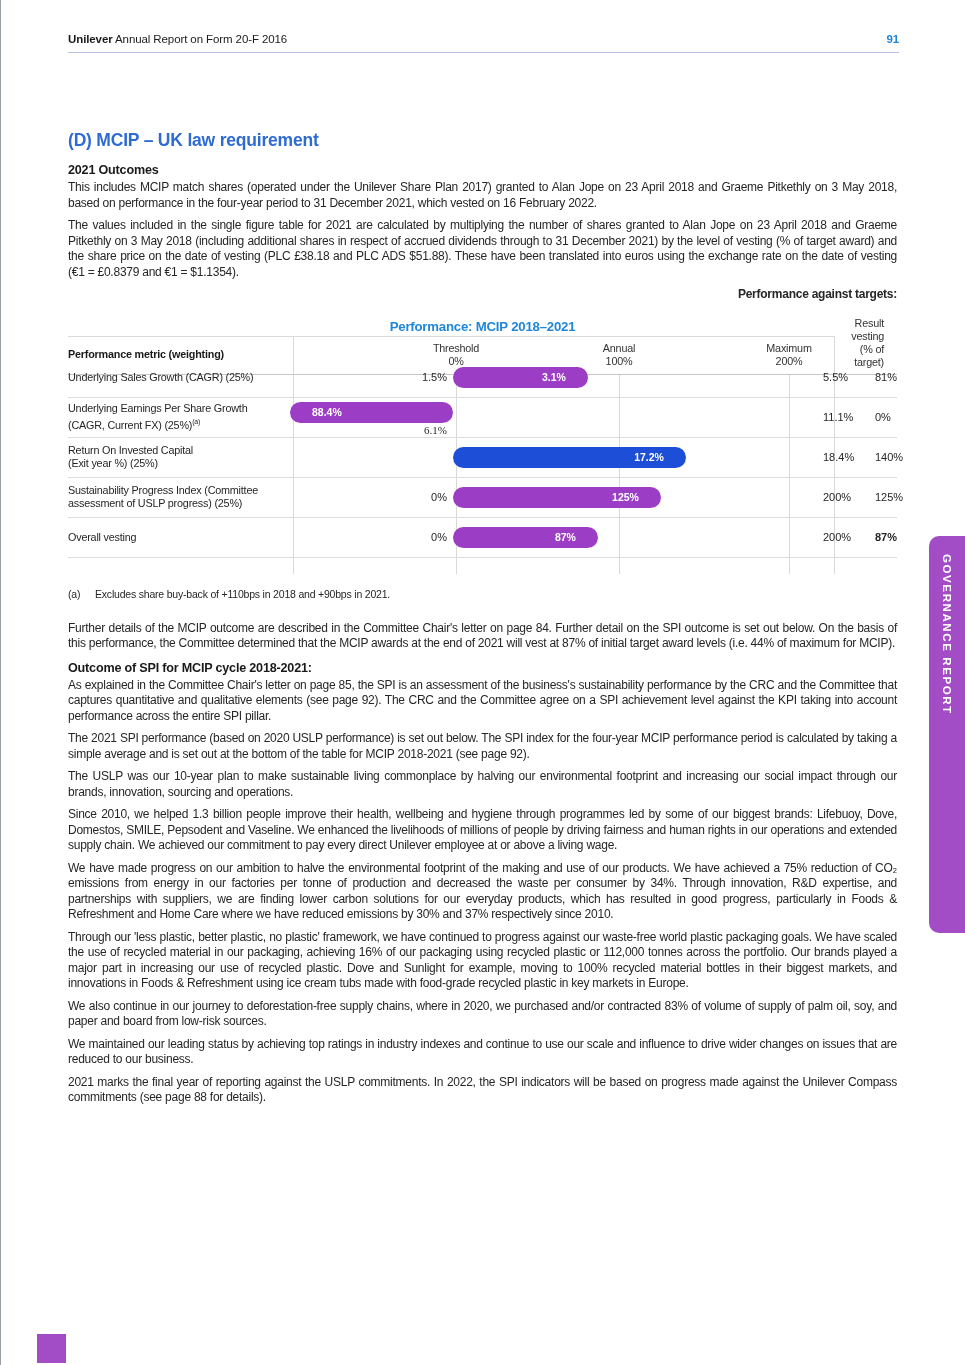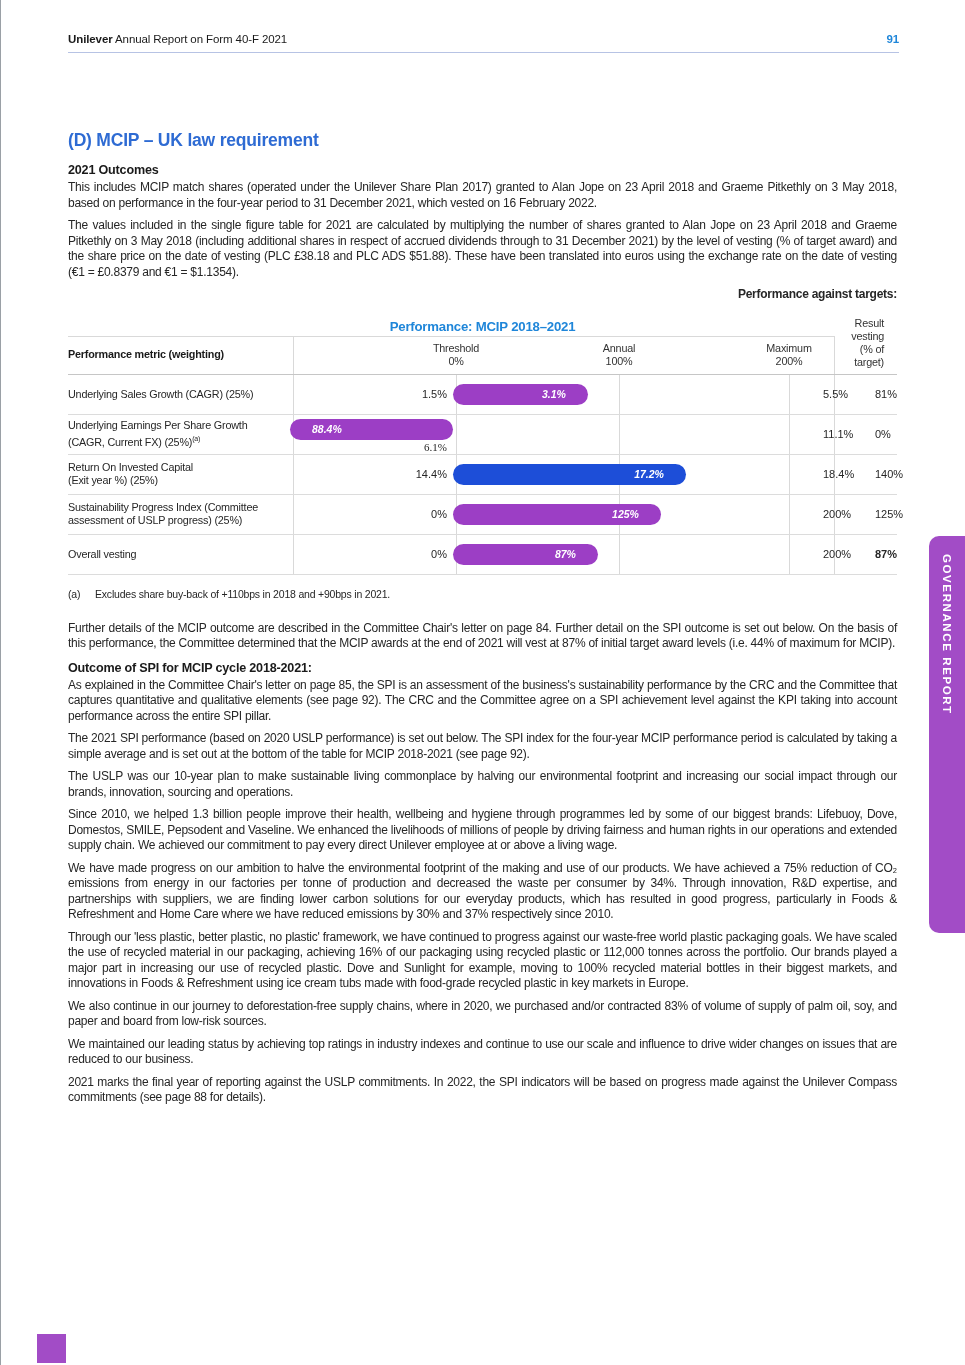--- a/index.html
+++ b/index.html
@@ -32,29 +32,29 @@
   .vl-max{left:721px;top:38px;bottom:0;}
   .vl-res{left:766px;top:0;bottom:0;}
   .hline-top{position:absolute;left:0;top:0;width:766px;height:1px;background:#d9d9d9;}
   .hline-head{position:absolute;left:0;top:38px;width:829px;height:1px;background:#c6c6c6;}
   .chead{position:absolute;left:0;top:0;width:829px;height:38px;}
   .ch-metric{position:absolute;left:0;top:12px;font-size:10.8px;font-weight:bold;letter-spacing:-0.2px;color:#1a1a1a;}
   .ch-col{position:absolute;bottom:5px;width:120px;text-align:center;font-size:10.8px;line-height:13.5px;color:#333;letter-spacing:-0.2px;}
   .ch-thr{left:328px;} .ch-tgt{left:491px;} .ch-max{left:661px;}
   .ch-result{position:absolute;right:13px;bottom:5px;text-align:right;font-size:10.8px;line-height:13px;
              color:#333;white-space:pre-line;letter-spacing:-0.2px;}
-  .rows{position:absolute;left:0;top:39px;width:829px;}
+  .rows{position:absolute;left:0;top:22px;width:829px;}
   .crow{display:flex;height:40px;border-bottom:1px solid #dcdcdc;position:relative;box-sizing:border-box;}
   .c-metric{width:225px;padding-right:8px;box-sizing:border-box;display:flex;flex-direction:column;
             justify-content:center;font-size:10.8px;line-height:13px;color:#262626;letter-spacing:-0.2px;}
   .c-metric sup{font-size:7px;}
   .c-plot{width:496px;position:relative;}
   .c-thrval{position:absolute;left:0;top:0;width:157px;height:39px;line-height:39px;text-align:right;font-size:11px;color:#262626;}
   .c-bar{position:absolute;top:9px;height:21px;background:#9c3ec5;border-radius:11px;display:flex;align-items:center;
-         justify-content:flex-end;padding:0 22px;box-sizing:border-box;min-width:34px;font-style:italic;}
+         justify-content:flex-end;padding:0 22px;box-sizing:border-box;min-width:34px;}
   .c-bar.left-label{justify-content:flex-start;top:4px;}
   .c-barlabel{color:#fff;font-weight:bold;font-size:10.5px;}
   .c-subval{position:absolute;left:0;top:25px;width:157px;text-align:right;font-size:11px;line-height:14px;color:#262626;font-family:Liberation Serif, serif;}
   .c-max{width:45px;line-height:39px;text-align:right;padding-right:11px;font-size:11px;box-sizing:border-box;color:#262626;padding-left:44px;}
   .c-result{width:63px;line-height:39px;text-align:right;padding-right:13px;font-size:11px;box-sizing:border-box;color:#262626;padding-left:41px;}
   .c-result.bold{font-weight:bold;}
 
   .footnote{margin:14px 0 21px;font-size:10.5px;letter-spacing:-0.2px;color:#262626;display:flex;}
   .footnote .mark{width:27px;}
 
@@ -66,21 +66,21 @@
   .corner-mark{position:absolute;left:37px;top:1334px;width:29px;height:29px;background:#a24cc6;}
 </style>
 </head>
 <body>
 
 <div class="page">
   <div class="left-edge"></div>
 
   <div class="hdr">
     <div>
-      <span class="brand">Unilever</span><span class="title"> Annual Report on Form 40-F 2021</span>
+      <span class="brand">Unilever</span><span class="title"> Annual Report on Form 20-F 2016</span>
     </div>
     <div class="pagenum">91</div>
   </div>
 
   <div class="content">
     <h1 class="sec">(D) MCIP – UK law requirement</h1>
 
     <h2 class="sub">2021 Outcomes</h2>
     <p class="body">This includes MCIP match shares (operated under the Unilever Share Plan 2017) granted to Alan Jope on 23 April 2018 and Graeme Pitkethly on 3 May 2018, based on performance in the four-year period to 31 December 2021, which vested on 16 February 2022.</p>
     <p class="body">The values included in the single figure table for 2021 are calculated by multiplying the number of shares granted to Alan Jope on 23 April 2018 and Graeme Pitkethly on 3 May 2018 (including additional shares in respect of accrued dividends through to 31 December 2021) by the level of vesting (% of target award) and the share price on the date of vesting (PLC £38.18 and PLC ADS $51.88). These have been translated into euros using the exchange rate on the date of vesting (€1 = £0.8379 and €1 = $1.1354).</p>
@@ -144,21 +144,20 @@
             </div>
             <div class="c-max">11.1%</div>
             <div class="c-result">0%</div>
           </div>
           <div class="crow">
             <div class="c-metric">
               <div>Return On Invested Capital</div>
               <div>(Exit year %) (25%)</div>
             </div>
             <div class="c-plot">
-              <div class="c-thrval">14.4%</div>
               <div class="c-bar" style="background: #1d4ed8; left: 163px; width: 233px;">
                 <span class="c-barlabel">17.2%</span>
               </div>
             </div>
             <div class="c-max">18.4%</div>
             <div class="c-result">140%</div>
           </div>
           <div class="crow">
             <div class="c-metric">
               <div>Sustainability Progress Index (Committee</div>

